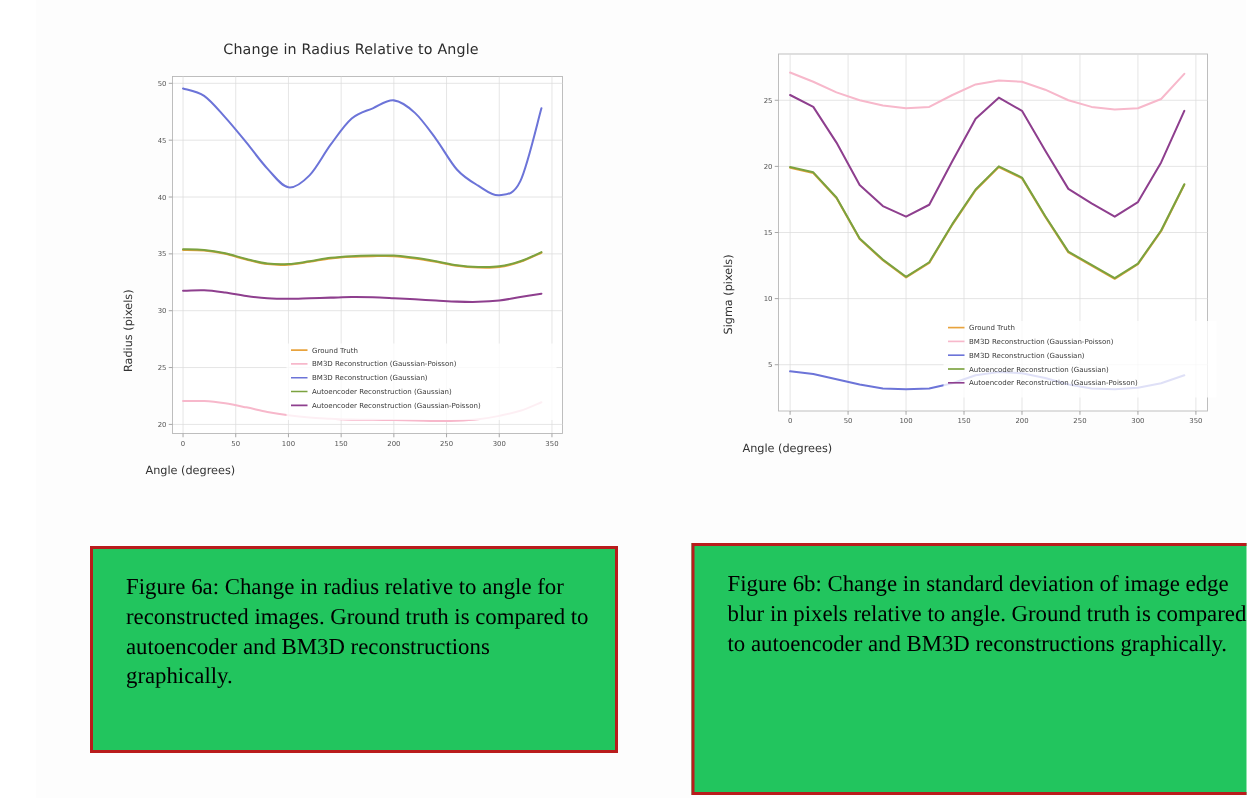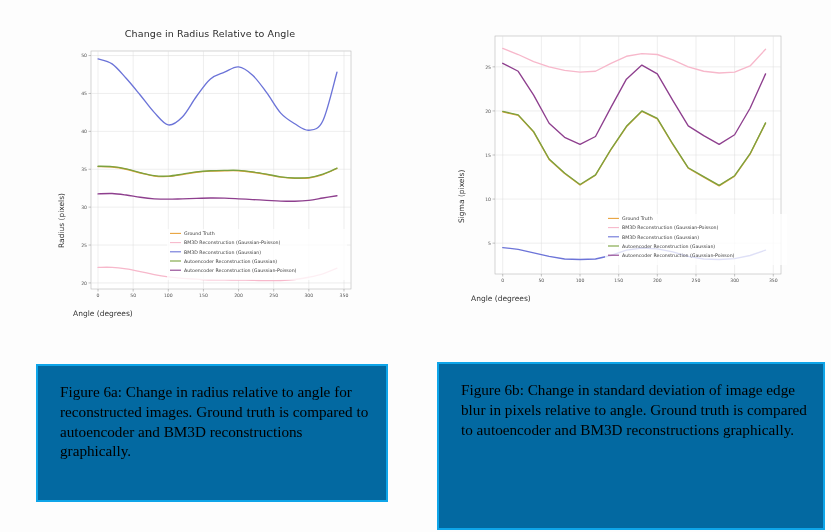--- a/index.html
+++ b/index.html
@@ -5,21 +5,21 @@
   html, body {
     margin: 0; padding: 0;
     background: #ffffff;
   }
   body {
     width: 831px; height: 532px;
     position: relative;
     font-family: "Liberation Sans", sans-serif;
     overflow: hidden;
   }
-  .page { position: absolute; inset: 0; background: #fdfdfd; }
+  .page { position: absolute; inset: 0; background: #fdfdfd; margin-left: 24px; }
 
   
   .figure-panel { position: absolute; }
   #figure-a { left: 55px; top: 28px; width: 310px; height: 320px; }
   #figure-b { left: 455px; top: 28px; width: 370px; height: 320px; }
 
   .chart-title {
     text-align: center;
     color: #2b2b2b;
     font-size: 9.5px;
@@ -51,22 +51,22 @@
     color: #333;
     margin-top: -4px;
     font-family: "DejaVu Sans", sans-serif;
   }
   #figure-a .xlabel { padding-left: 18px; }
   #figure-b .xlabel { padding-left: 16px; }
 
   
   .caption-box {
     position: absolute;
-    border: 2px solid #0ea5e9;
-    background: #0369a1;
+    border: 2px solid #b91c1c;
+    background: #22c55e;
     box-sizing: border-box;
     padding: 16px 14px 10px 22px;
     font-family: "Liberation Serif", serif;
     font-size: 15.2px;
     line-height: 1.30;
     color: #000;
   }
   #caption-a { left: 36px; top: 364px; width: 352px; height: 138px; }
   #caption-b { left: 437px; top: 362px; width: 388px; height: 168px; }
   #caption-b { font-size: 15.2px; }

